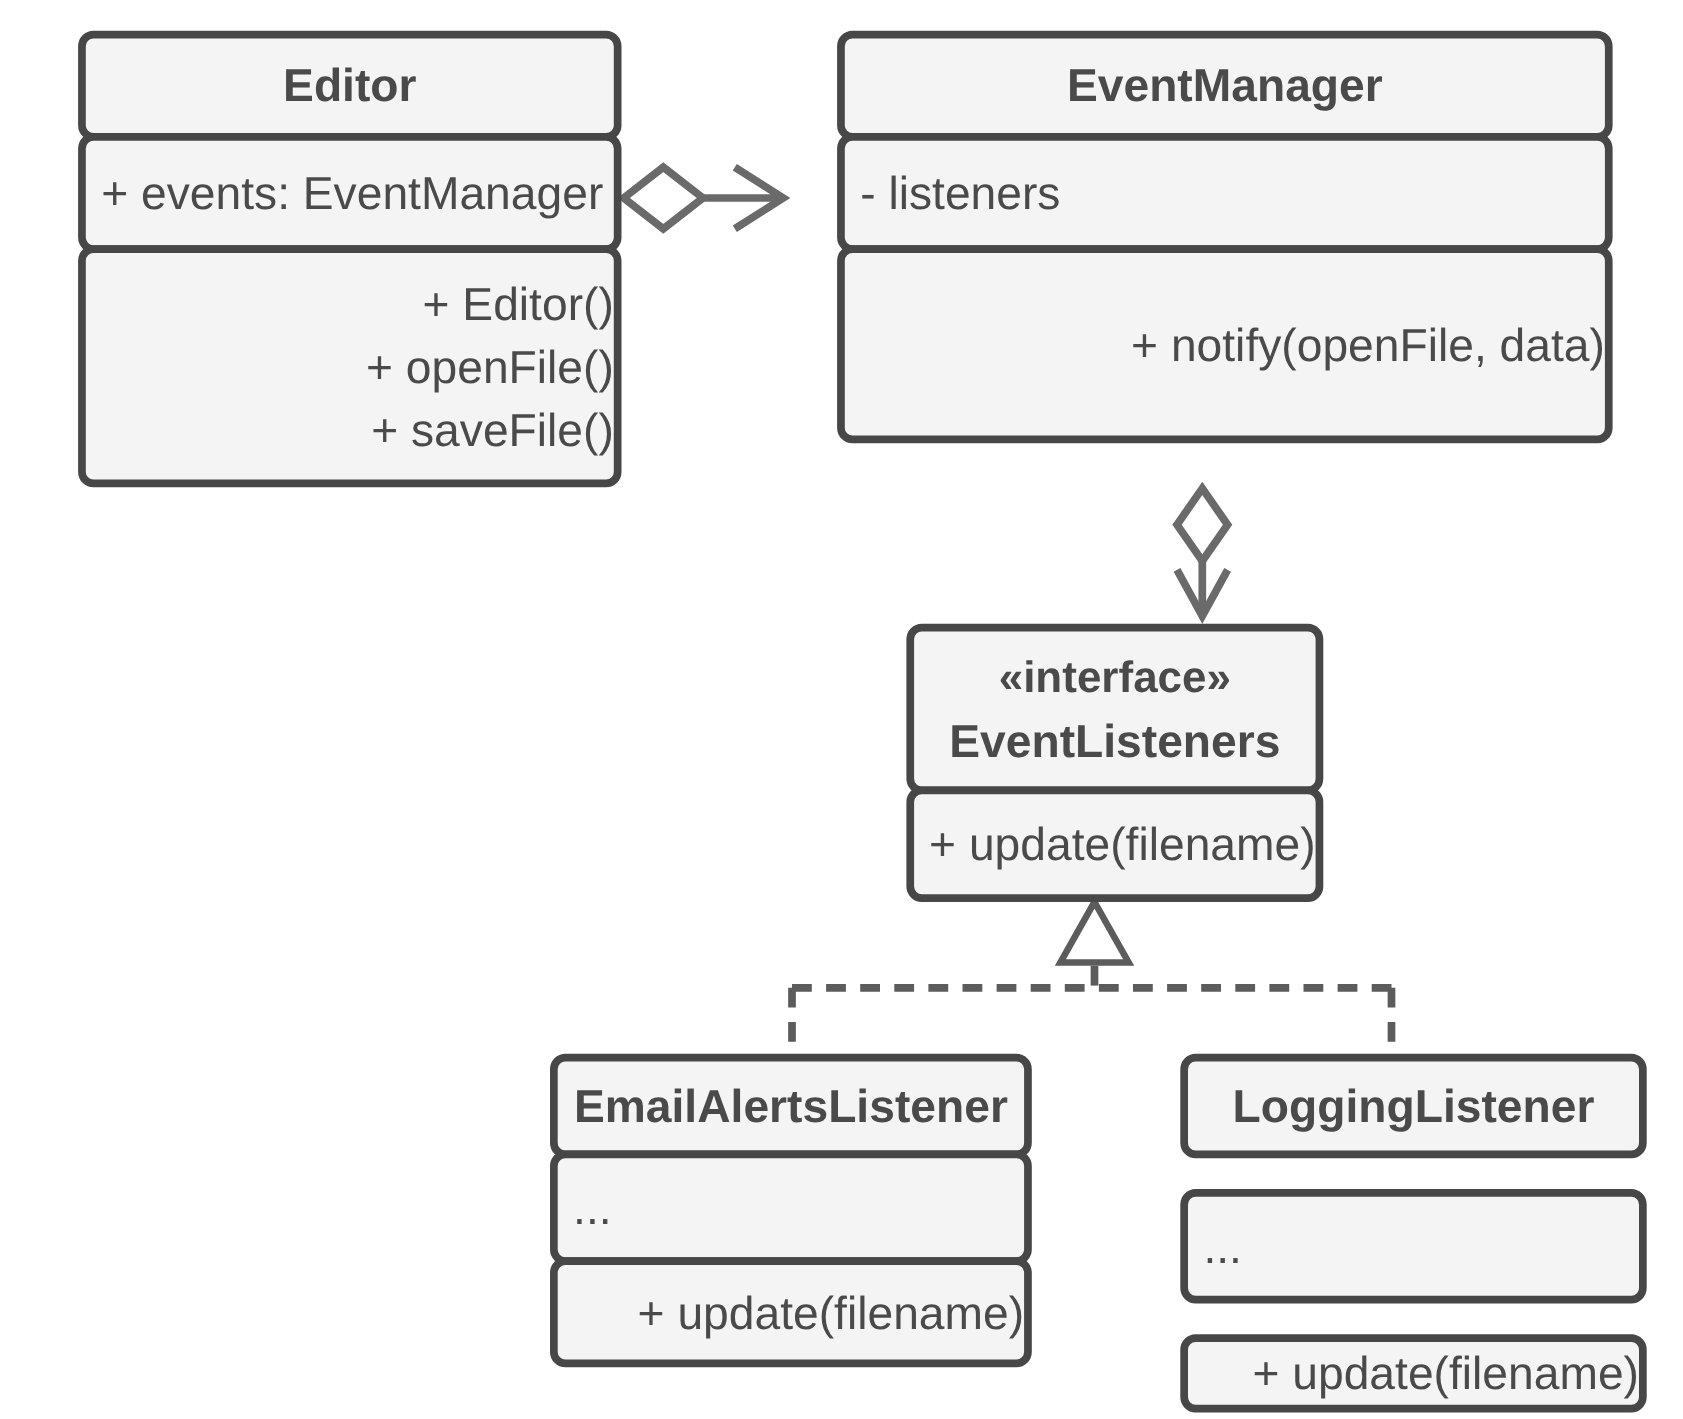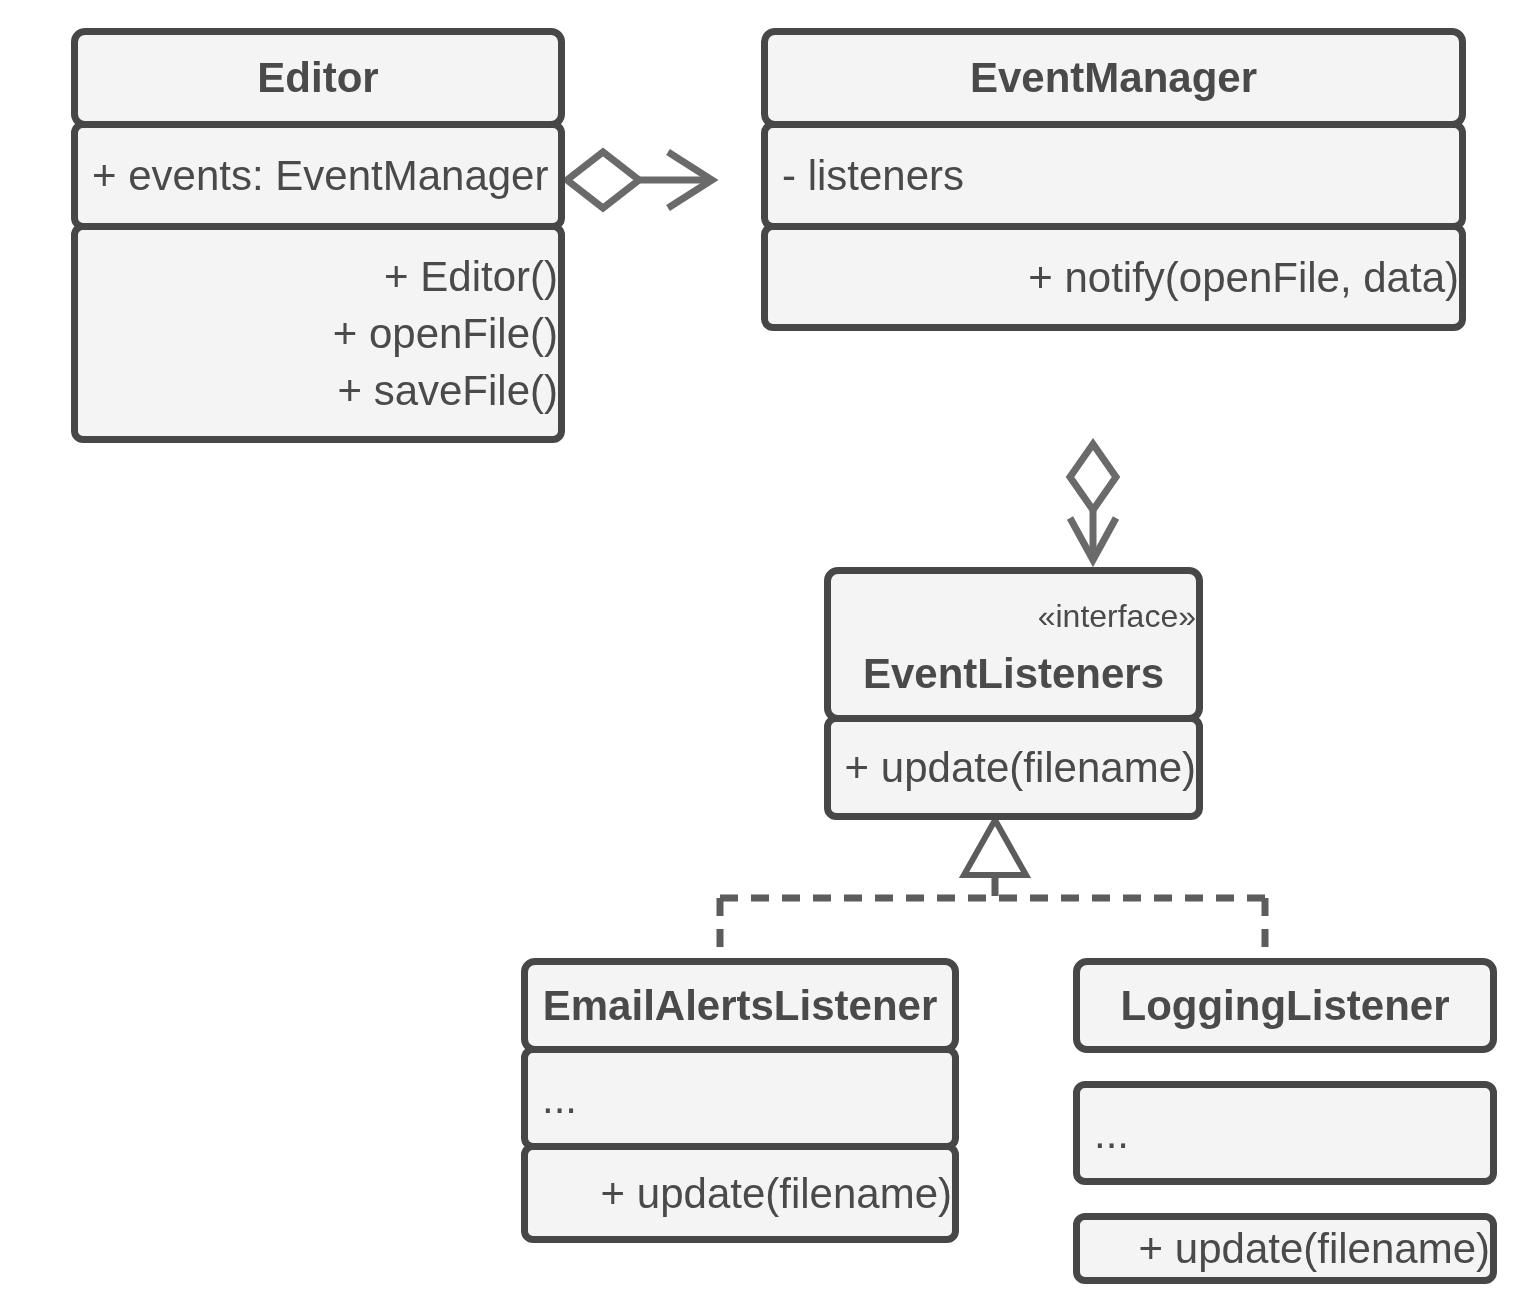--- a/index.html
+++ b/index.html
@@ -32,55 +32,55 @@
     background: var(--box-fill);
     border: 7px solid var(--box-border);
     border-radius: 14px;
     box-sizing: border-box;
     display: flex;
     flex-direction: column;
     justify-content: center;
     flex: 0 0 auto;
     margin-left: 41px;
   }
-  .compartment + .compartment { margin-top: -7px; border-radius: 12px; }
+  .compartment + .compartment { margin-top: -7px; }
   .compartment.grow { flex: 1 1 auto; align-items: flex-end; }
   .title-line {
     text-align: center;
     font-weight: bold;
     font-size: 42px;
     line-height: 58px;
     white-space: nowrap;
   }
   .stereotype {
-    text-align: right;
-    font-weight: normal;
-    font-size: 32px;
+    text-align: center;
+    font-weight: bold;
+    font-size: 40px;
     line-height: 58px;
     white-space: nowrap;
   }
   .member {
     font-size: 42px;
     line-height: 57px;
     padding-left: 14px;
     white-space: nowrap;
   }
   
   #cls-editor          { left: 30px;   top: 28px;  width: 535px; height: 415px; }
   #cls-editor .c-title { height: 100px; }
   #cls-editor .c-attrs { height: 109px; }
 
-  #cls-event-manager          { left: 720px;  top: 28px;  width: 746px; height: 303px; }
+  #cls-event-manager          { left: 720px;  top: 28px;  width: 746px; height: 375px; }
   #cls-event-manager .c-title { height: 100px; }
   #cls-event-manager .c-attrs { height: 109px; }
 
   #cls-event-listeners          { left: 783px;  top: 567px; width: 420px; height: 253px; }
   #cls-event-listeners .c-title { height: 155px; }
 
-  #cls-email-alerts          { left: 480px;  top: 958px; width: 479px; height: 285px; }
+  #cls-email-alerts          { left: 459px;  top: 958px; width: 479px; height: 285px; }
   #cls-email-alerts .c-title { height: 95px; }
   #cls-email-alerts .c-attrs { height: 104px; }
 
   #cls-logging          { left: 1032px; top: 958px; width: 465px; height: 285px; gap: 35px; }
   #cls-logging .c-title { height: 95px; }
   #cls-logging .c-attrs { height: 104px; }
 
   
   .agg-shape { fill: #ffffff; stroke: var(--connector); stroke-width: 7; }
   .agg-line  { fill: none;    stroke: var(--connector); stroke-width: 7; }

